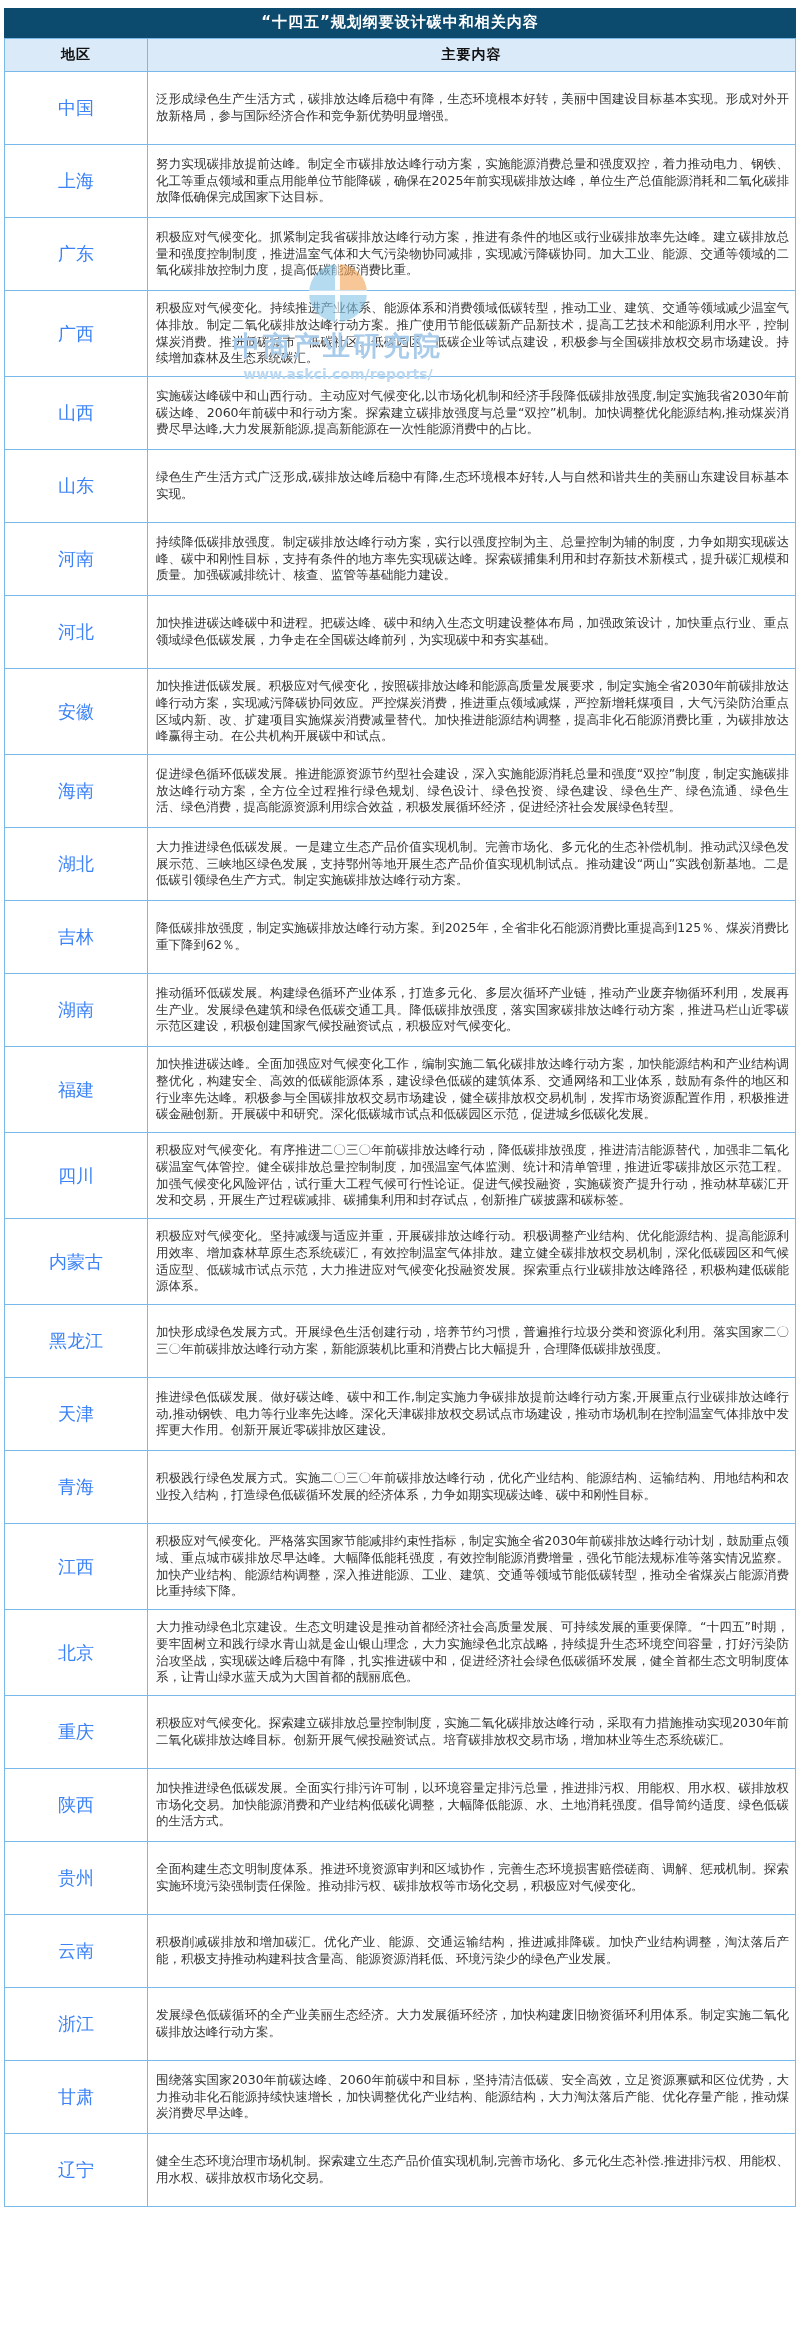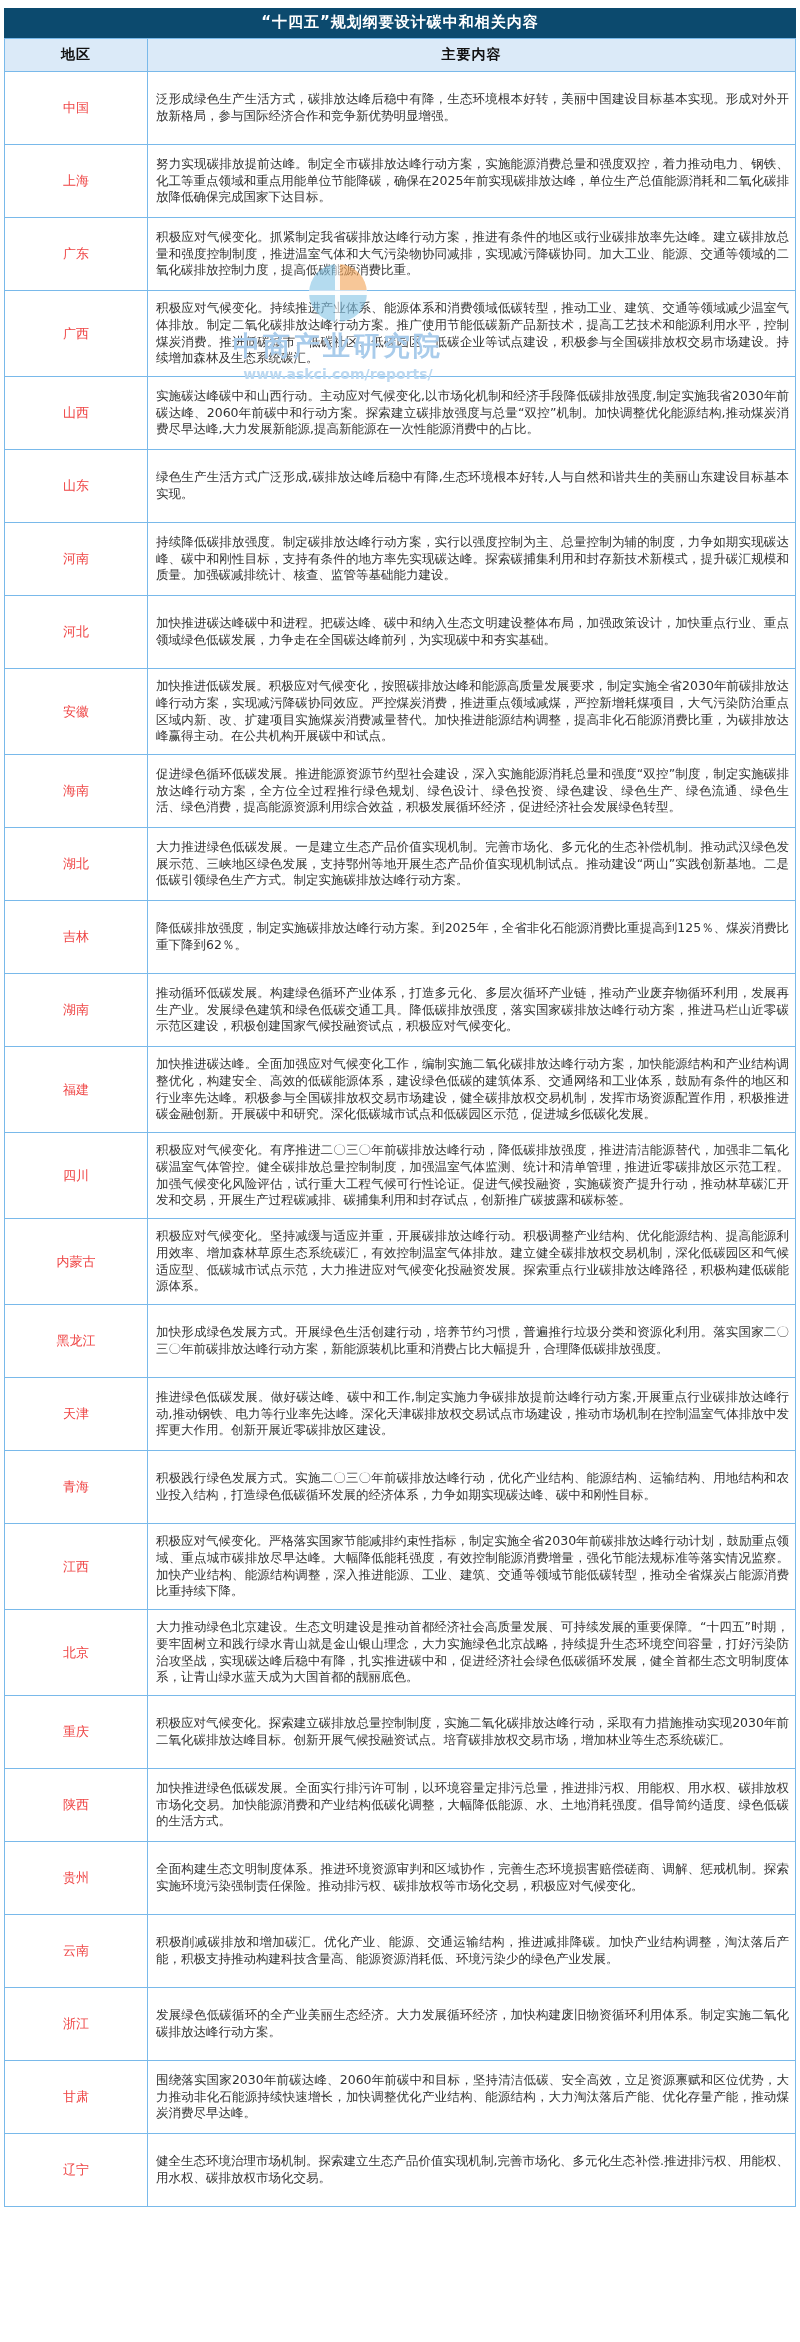--- a/index.html
+++ b/index.html
@@ -12,21 +12,21 @@
   }
 
   table.plan { width:100%; border-collapse:collapse; table-layout:fixed; }
   table.plan th, table.plan td { border:1px solid #79b9ea; }
   thead th {
     background:#dbeaf8; color:#111; font-size:14px; font-weight:bold;
     padding:7px 4px; letter-spacing:1px;
   }
   th.col-region { width:134px; }
   td.region {
-    text-align:center; vertical-align:middle; font-size:13px; color:#ef4444;
+    text-align:center; vertical-align:middle; font-size:18px; color:#3b82f6;
     padding:4px 2px; background:#ffffff;
   }
   td.content {
     font-size:12.5px; line-height:1.34; color:#333; background:#ffffff;
     padding:9px 6px 9px 8px; text-align:justify; vertical-align:middle;
     height:54px; word-break:break-all;
   }
 
   .watermark {
     position:absolute; top:264px; left:0; width:676px; text-align:center;

